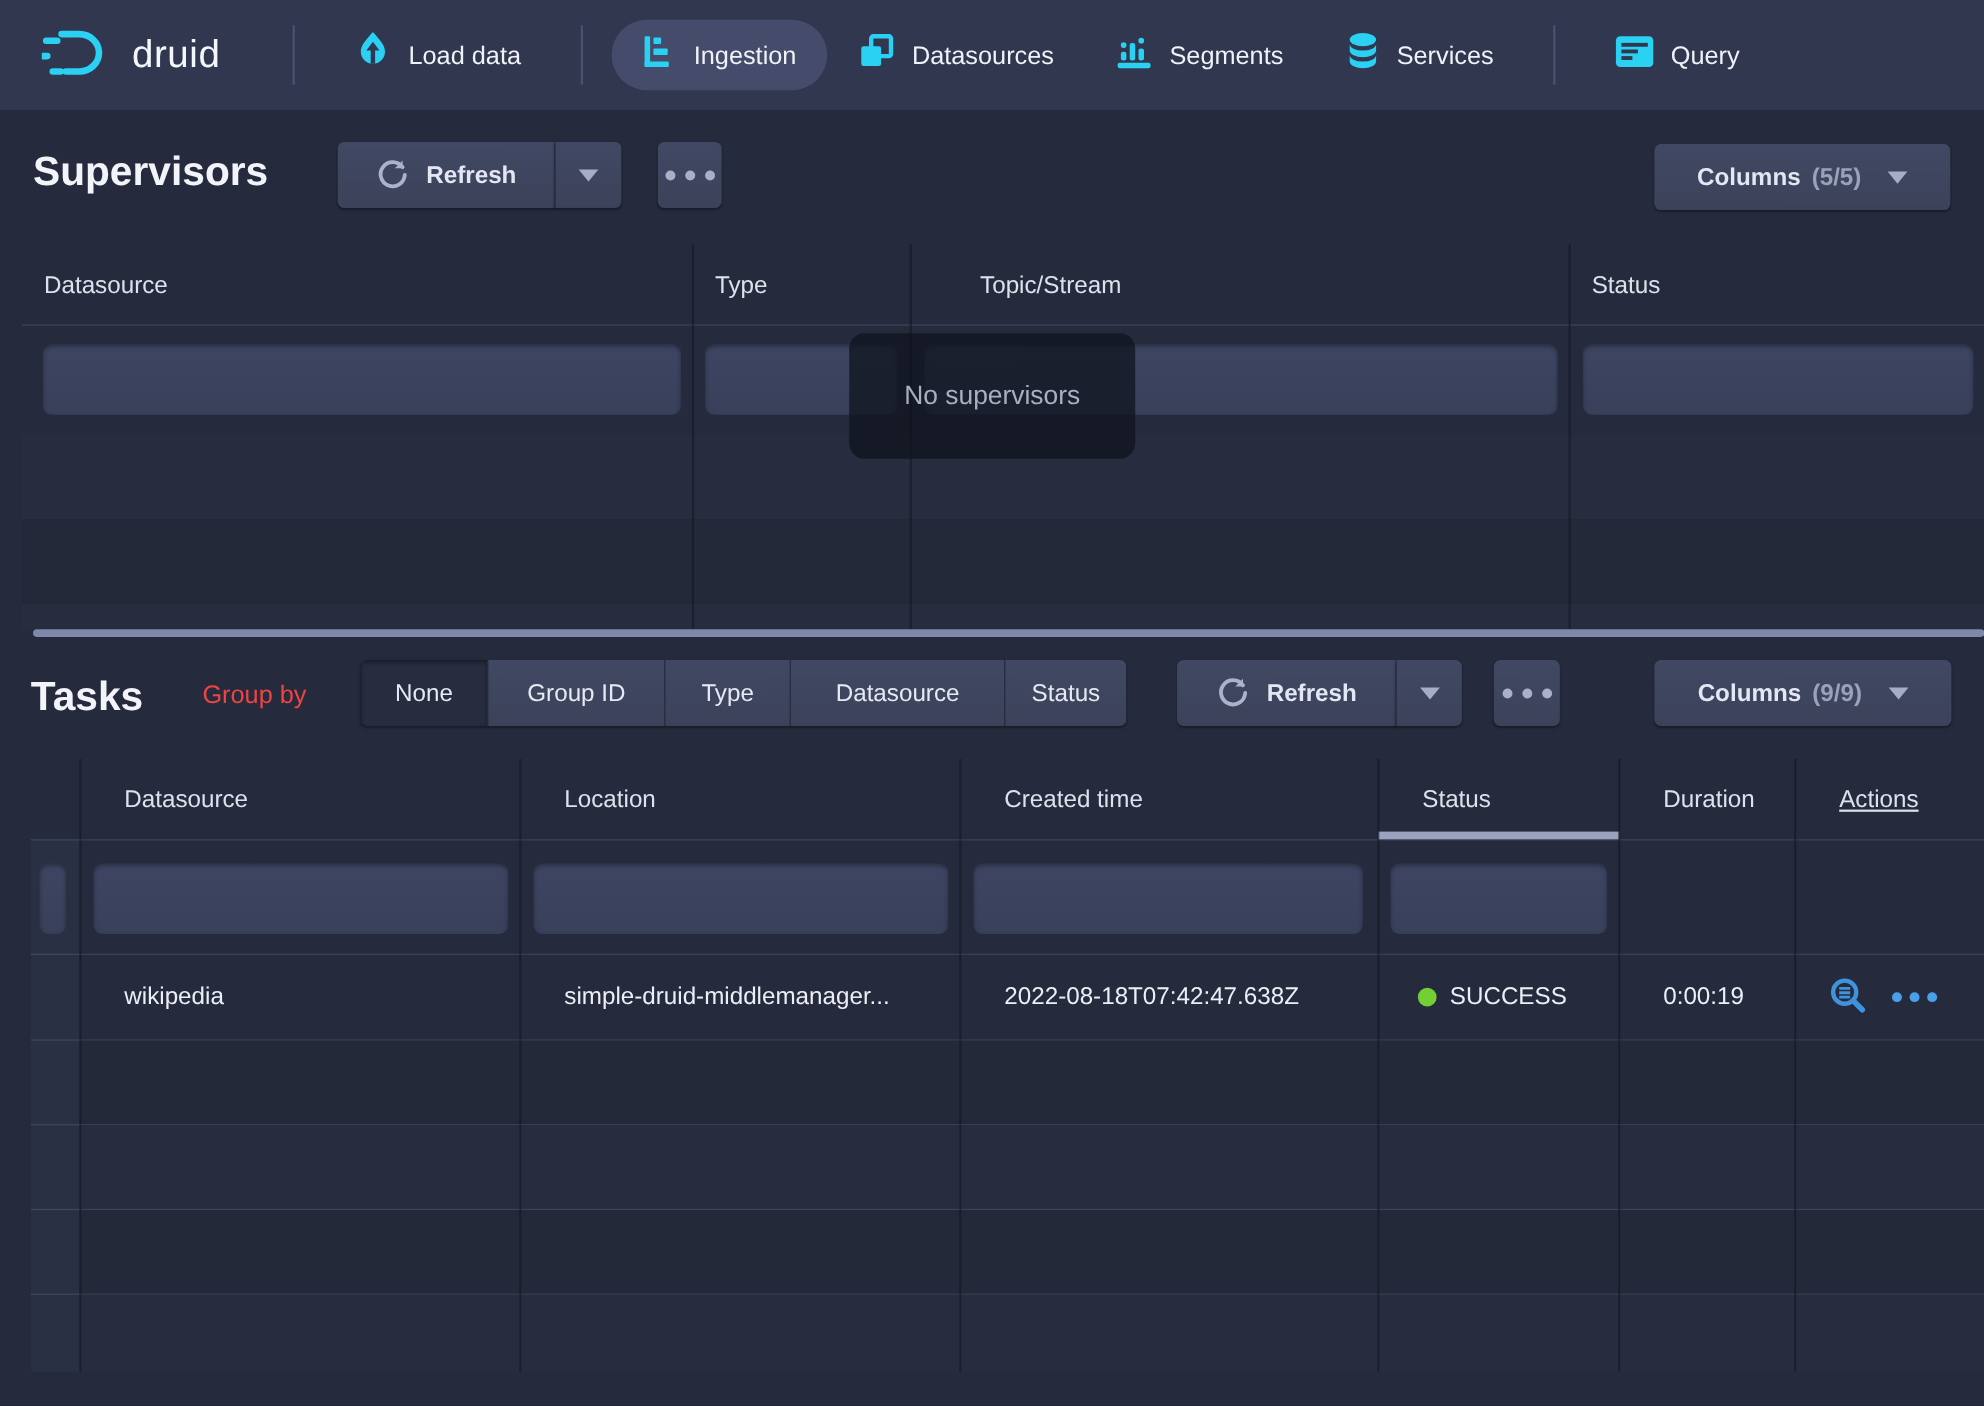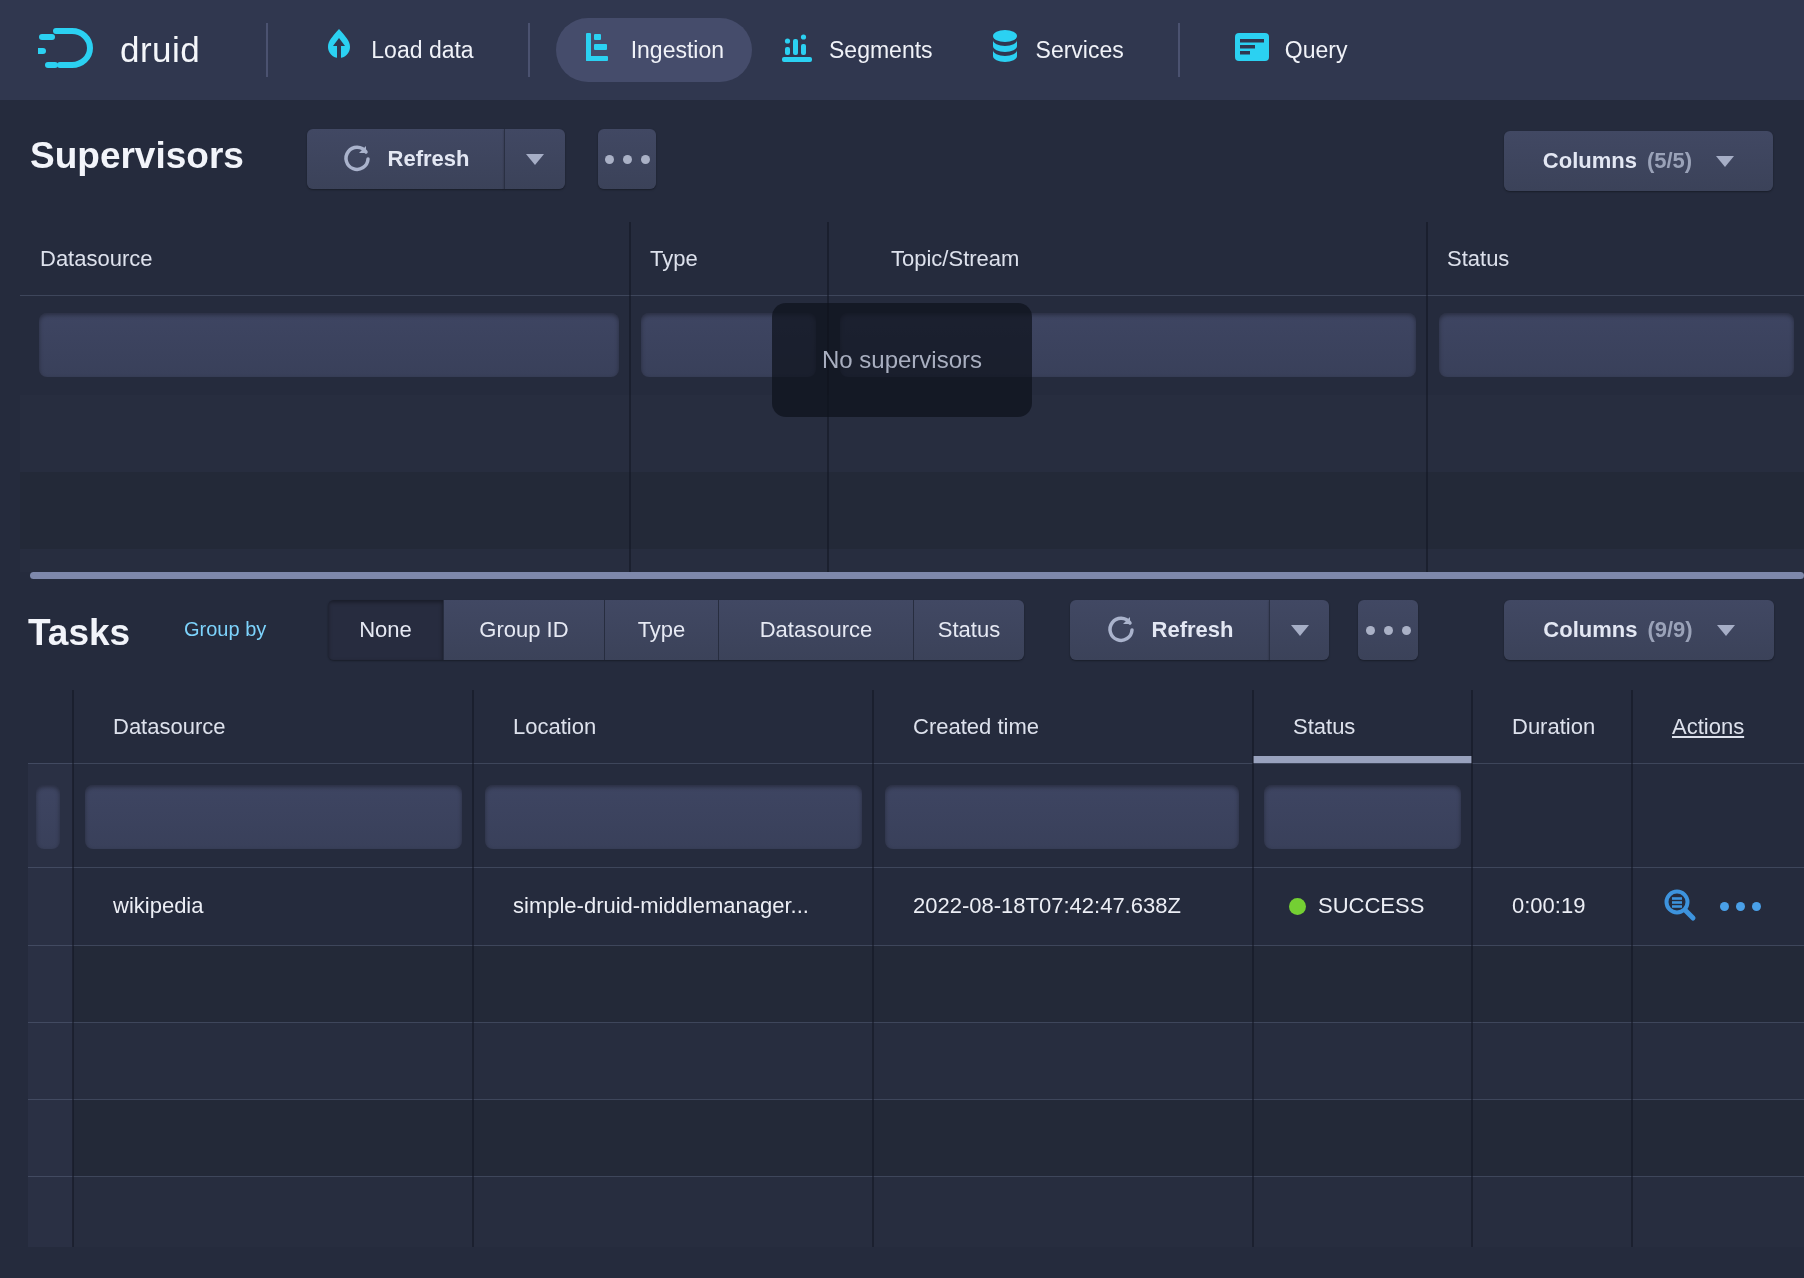--- a/index.html
+++ b/index.html
@@ -30,21 +30,21 @@
   .dots{display:flex;gap:9px;align-items:center;}
   .dots i{width:9px;height:9px;border-radius:50%;background:#aab1c6;}
   
   .seg{position:absolute;display:flex;height:60px;border-radius:6px;overflow:hidden;
        box-shadow:0 1px 2px rgba(0,0,0,.35);}
   .seg button{border:none;font-family:inherit;font-size:22px;color:#e6e9f3;
        background:linear-gradient(#414863,#3b4259);cursor:pointer;
        border-right:1px solid #272d3f;}
   .seg button:last-child{border-right:none;}
   .seg button.active{background:#272c3f;box-shadow:inset 0 2px 4px rgba(0,0,0,.4);}
-  .group-label{position:absolute;font-size:20px;color:#7dd3fc;}
+  .group-label{position:absolute;font-size:23px;color:#ef4444;}
   
   .tbl{position:absolute;right:0;}
   .thead-cell{position:absolute;top:0;height:73px;line-height:73px;font-size:22px;
               color:#dde1ec;padding-left:20px;box-sizing:border-box;}
   .vline{position:absolute;top:0;bottom:0;width:2px;background:rgba(18,22,34,.55);}
   .hline{position:absolute;left:0;right:0;height:1px;background:rgba(140,152,185,.25);}
   .filter{position:absolute;height:64px;border:none;border-radius:8px;
           background:linear-gradient(#3e4562,#39405a);
           box-shadow:inset 0 2px 4px rgba(0,0,0,.35);outline:none;
           color:#e8eaf2;font-size:20px;padding:0 12px;box-sizing:border-box;}
@@ -99,20 +99,29 @@
         <svg width="32" height="32" viewBox="0 0 32 32">
           <rect x="2" y="2" width="5" height="28" rx="1" fill="#2bd1f2"></rect>
           <rect x="2" y="25" width="22" height="5" rx="1" fill="#2bd1f2"></rect>
           <rect x="10" y="3" width="7" height="6" rx="1" fill="#2bd1f2"></rect>
           <rect x="10" y="13" width="13" height="6" rx="1" fill="#2bd1f2"></rect>
         </svg>
       </span>
       <span>Ingestion</span>
     </div>
 
+    <div class="nav-item">
+      <span>
+        <svg width="34" height="34" viewBox="0 0 34 34">
+          <rect x="12" y="3" width="18" height="18" rx="2" fill="none" stroke="#2bd1f2" stroke-width="4"></rect>
+          <rect x="3" y="12" width="18" height="18" rx="2" fill="#2bd1f2"></rect>
+        </svg>
+      </span>
+      <span>Datasources</span>
+    </div>
 
     <div class="nav-item">
       <span>
         <svg width="34" height="34" viewBox="0 0 34 34">
           <rect x="2" y="27" width="30" height="5" rx="2" fill="#2bd1f2"></rect>
           <rect x="5" y="17" width="5" height="8" rx="2" fill="#2bd1f2"></rect>
           <rect x="13" y="9" width="5" height="16" rx="2" fill="#2bd1f2"></rect>
           <rect x="21" y="14" width="5" height="11" rx="2" fill="#2bd1f2"></rect>
           <circle cx="7.5" cy="11" r="2.6" fill="#2bd1f2"></circle>
           <circle cx="23.5" cy="7" r="2.6" fill="#2bd1f2"></circle>

